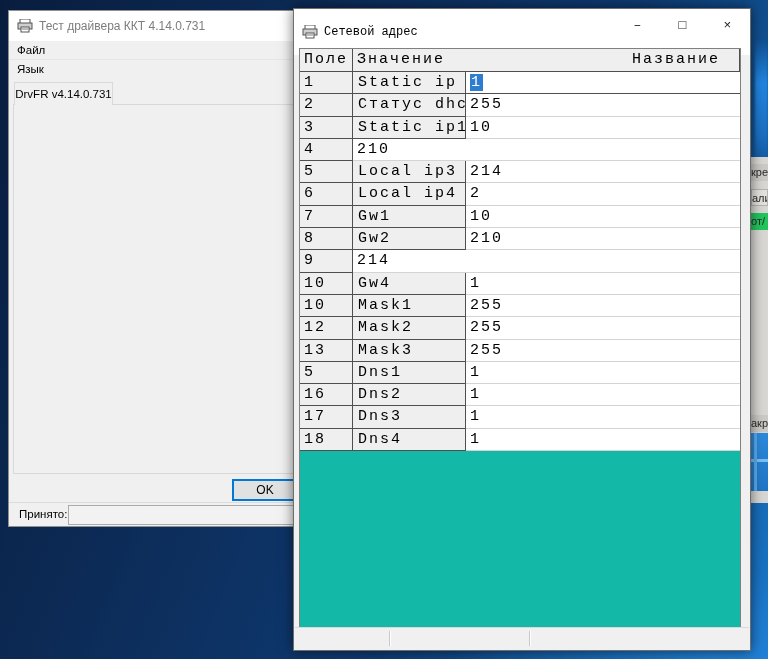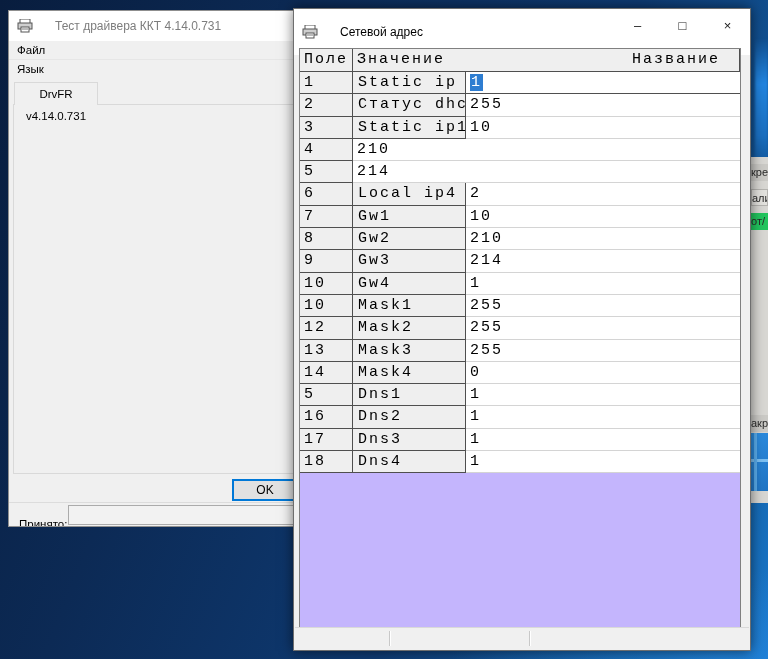--- a/index.html
+++ b/index.html
@@ -27,59 +27,59 @@
   .frag-band.b2 { top:32px; background:#e3e2de; border:1px solid #b5b4b0; }
   .frag-band.b3 { top:56px; background:#22c55e; }
   .frag-band.b4 { top:258px; background:#cbcac6; }
   .frag-logo { position:absolute; left:0; top:276px; width:17px; height:58px; background:linear-gradient(135deg,#2e8fe2,#1f74c4); }
   .frag-logo::before { content:""; position:absolute; left:0; top:26px; width:17px; height:3px; background:#7cc0f2; }
   .frag-logo::after  { content:""; position:absolute; left:3px; top:0; width:3px; height:58px; background:#5aaeee; }
 
   
   .win { position:absolute; background:#f0f0f0; border:1px solid #8f8f8f; }
   .titlebar { position:absolute; left:0; top:0; right:0; background:#fff; display:flex; align-items:center; }
-  .title-text { font-size:12px; margin-left:22px; white-space:nowrap; }
+  .title-text { font-size:12px; margin-left:6px; white-space:nowrap; }
   .printer-icon { width:16px; height:14px; margin-left:8px; flex:0 0 auto; }
 
   
   #main-win { left:8px; top:10px; width:287px; height:517px; overflow:hidden; }
   #main-win .titlebar { height:30px; }
   #main-win .title-text { color:#7d7d7d; }
   .menubar { position:absolute; left:0; top:30px; right:0; height:19px; background:#f0f0f0; display:flex; align-items:flex-start; border-bottom:1px solid #e6e6e6;flex-direction:column; }
   .menu-item { padding:0 8px; height:19px; line-height:19px; }
   .child-caption { position:absolute; left:0; top:50px; right:0; height:19px; line-height:19px; color:#7d7d7d; padding-left:6px; border-bottom:1px solid #d2d2d2; font-size:12px; }
 
-  .tab-item { position:absolute; left:5px; top:71px; width:84px; height:23px; background:#f0f0f0; border:1px solid #d9d9d9; border-bottom:none; text-align:center; line-height:22px; z-index:2; }
+  .tab-item { position:absolute; left:5px; top:71px; width:99px; height:23px; background:#f0f0f0; border:1px solid #d9d9d9; border-bottom:none; text-align:center; line-height:22px; z-index:2; }
   .tab-panel { position:absolute; left:4px; top:93px; width:284px; height:370px; background:#f0f0f0; border:1px solid #d9d9d9; z-index:1; }
 
   .groupbox { position:absolute; border:1px solid #d5d5d5; border-radius:2px; }
   .groupbox-label { position:absolute; top:-7px; left:8px; background:#f0f0f0; padding:0 3px; white-space:nowrap; }
 
   .field-label { position:absolute; white-space:nowrap; }
   .tbox { position:absolute; height:19px; background:#fff; border:1px solid #7a7a7a; font-family:"Liberation Sans",sans-serif; font-size:11.5px; padding:0 3px; color:#000; }
   .tbox.disabled { background:#f0f0f0; border-color:#c6c6c6; }
   .combo { position:absolute; height:19px; background:#fff; border:1px solid #7a7a7a; line-height:17px; padding-left:4px; white-space:nowrap; overflow:hidden; }
   .combo .chev { position:absolute; right:5px; top:7px; width:0; height:0; border-left:4px solid transparent; border-right:4px solid transparent; border-top:5px solid #444; }
   .combo.disabled { background:#d4d4d4; border-color:#b9b9b9; color:#6e6e6e; }
   .combo.disabled .chev { border-top-color:#8a8a8a; }
   .mini-btn { position:absolute; height:19px; background:#e1e1e1; border:1px solid #adadad; text-align:center; line-height:15px; font-size:11px; }
 
   .ok-btn { position:absolute; left:223px; top:468px; width:66px; height:22px; background:#e1e1e1; border:1px solid #0078d7; box-shadow:inset 0 0 0 1px #0078d7; text-align:center; line-height:20px; font-size:12px; }
   .statusbar-main { position:absolute; left:0; bottom:0; right:0; height:24px; background:#f0f0f0; border-top:1px solid #dcdcdc; }
   .status-field { position:absolute; left:59px; top:2px; width:229px; height:20px; background:#f2f2f2; border:1px solid #ababab; }
-  .status-label { position:absolute; left:10px; top:15px; }
+  .status-label { position:absolute; left:10px; top:5px; }
 
   
   #dialog-win { left:293px; top:8px; width:458px; height:643px; border:1px solid #6e6e6e; box-shadow:0 0 12px rgba(0,0,0,.55); z-index:10; }
-  #dialog-win .titlebar { height:46px; }
+  #dialog-win .titlebar { height:46px;font-family:Liberation Mono, monospace; }
   #dialog-win .title-text { color:#000; }
   .winctl { position:absolute; right:0; top:0; height:33px; display:flex; }
   .winctl .wbtn { width:45px; height:33px; display:flex; align-items:center; justify-content:center; font-size:13px; color:#1a1a1a; }
 
-  .grid { position:absolute; left:5px; top:39px; width:442px; height:580px; background:#c4b5fd; border:1px solid #808080; overflow:hidden;
+  .grid { position:absolute; left:5px; top:39px; width:442px; height:580px; background:#14b8a6; border:1px solid #808080; overflow:hidden;
           font-family:"Liberation Mono","DejaVu Sans Mono",monospace; font-size:15px; letter-spacing:2px; }
   .grid-row { display:flex; height:22.3px; }
   .grid-row.hdr { height:23px; }
   .cell { height:100%; line-height:22px; overflow:hidden; white-space:nowrap; }
   .cfix { background:#efefef; border-right:1px solid #4f4f4f; border-bottom:1px solid #4f4f4f; }
   .cfield { width:53px; padding-left:4px; flex:0 0 auto; }
   .cname  { width:113px; padding-left:5px; flex:0 0 auto; }
   .cval   { flex:1 1 auto; padding-left:4px; background:#fff; border-bottom:1px solid #d4d4d4; }
   .hdr .cval { background:#efefef; border-bottom:1px solid #4f4f4f; }
   .cval.editing { border-bottom:1px solid #4f4f4f; }
@@ -215,40 +215,40 @@
             <div class="cell cfix cfield">3</div>
             <div class="cell cfix cname">Static ip1</div>
             <div class="cell cval">10</div>
           </div>
           <div class="grid-row">
             <div class="cell cfix cfield">4</div>
             <div class="cell cval">210</div>
           </div>
           <div class="grid-row">
             <div class="cell cfix cfield">5</div>
+            <div class="cell cfix cname">Local ip3</div>
             <div class="cell cval">214</div>
           </div>
           <div class="grid-row">
             <div class="cell cfix cfield">6</div>
             <div class="cell cfix cname">Local ip4</div>
             <div class="cell cval">2</div>
           </div>
           <div class="grid-row">
             <div class="cell cfix cfield">7</div>
             <div class="cell cfix cname">Gw1</div>
             <div class="cell cval">10</div>
           </div>
           <div class="grid-row">
             <div class="cell cfix cfield">8</div>
             <div class="cell cfix cname">Gw2</div>
             <div class="cell cval">210</div>
           </div>
           <div class="grid-row">
             <div class="cell cfix cfield">9</div>
-            <div class="cell cfix cname">Gw3</div>
             <div class="cell cval">214</div>
           </div>
           <div class="grid-row">
             <div class="cell cfix cfield">10</div>
             <div class="cell cfix cname">Gw4</div>
             <div class="cell cval">1</div>
           </div>
           <div class="grid-row">
             <div class="cell cfix cfield">10</div>
             <div class="cell cfix cname">Mask1</div>
@@ -256,25 +256,20 @@
           </div>
           <div class="grid-row">
             <div class="cell cfix cfield">12</div>
             <div class="cell cfix cname">Mask2</div>
             <div class="cell cval">255</div>
           </div>
           <div class="grid-row">
             <div class="cell cfix cfield">13</div>
             <div class="cell cfix cname">Mask3</div>
             <div class="cell cval">255</div>
-          </div>
-          <div class="grid-row">
-            <div class="cell cfix cfield">14</div>
-            <div class="cell cfix cname">Mask4</div>
-            <div class="cell cval">0</div>
           </div>
           <div class="grid-row">
             <div class="cell cfix cfield">5</div>
             <div class="cell cfix cname">Dns1</div>
             <div class="cell cval">1</div>
           </div>
           <div class="grid-row">
             <div class="cell cfix cfield">16</div>
             <div class="cell cfix cname">Dns2</div>
             <div class="cell cval">1</div>

